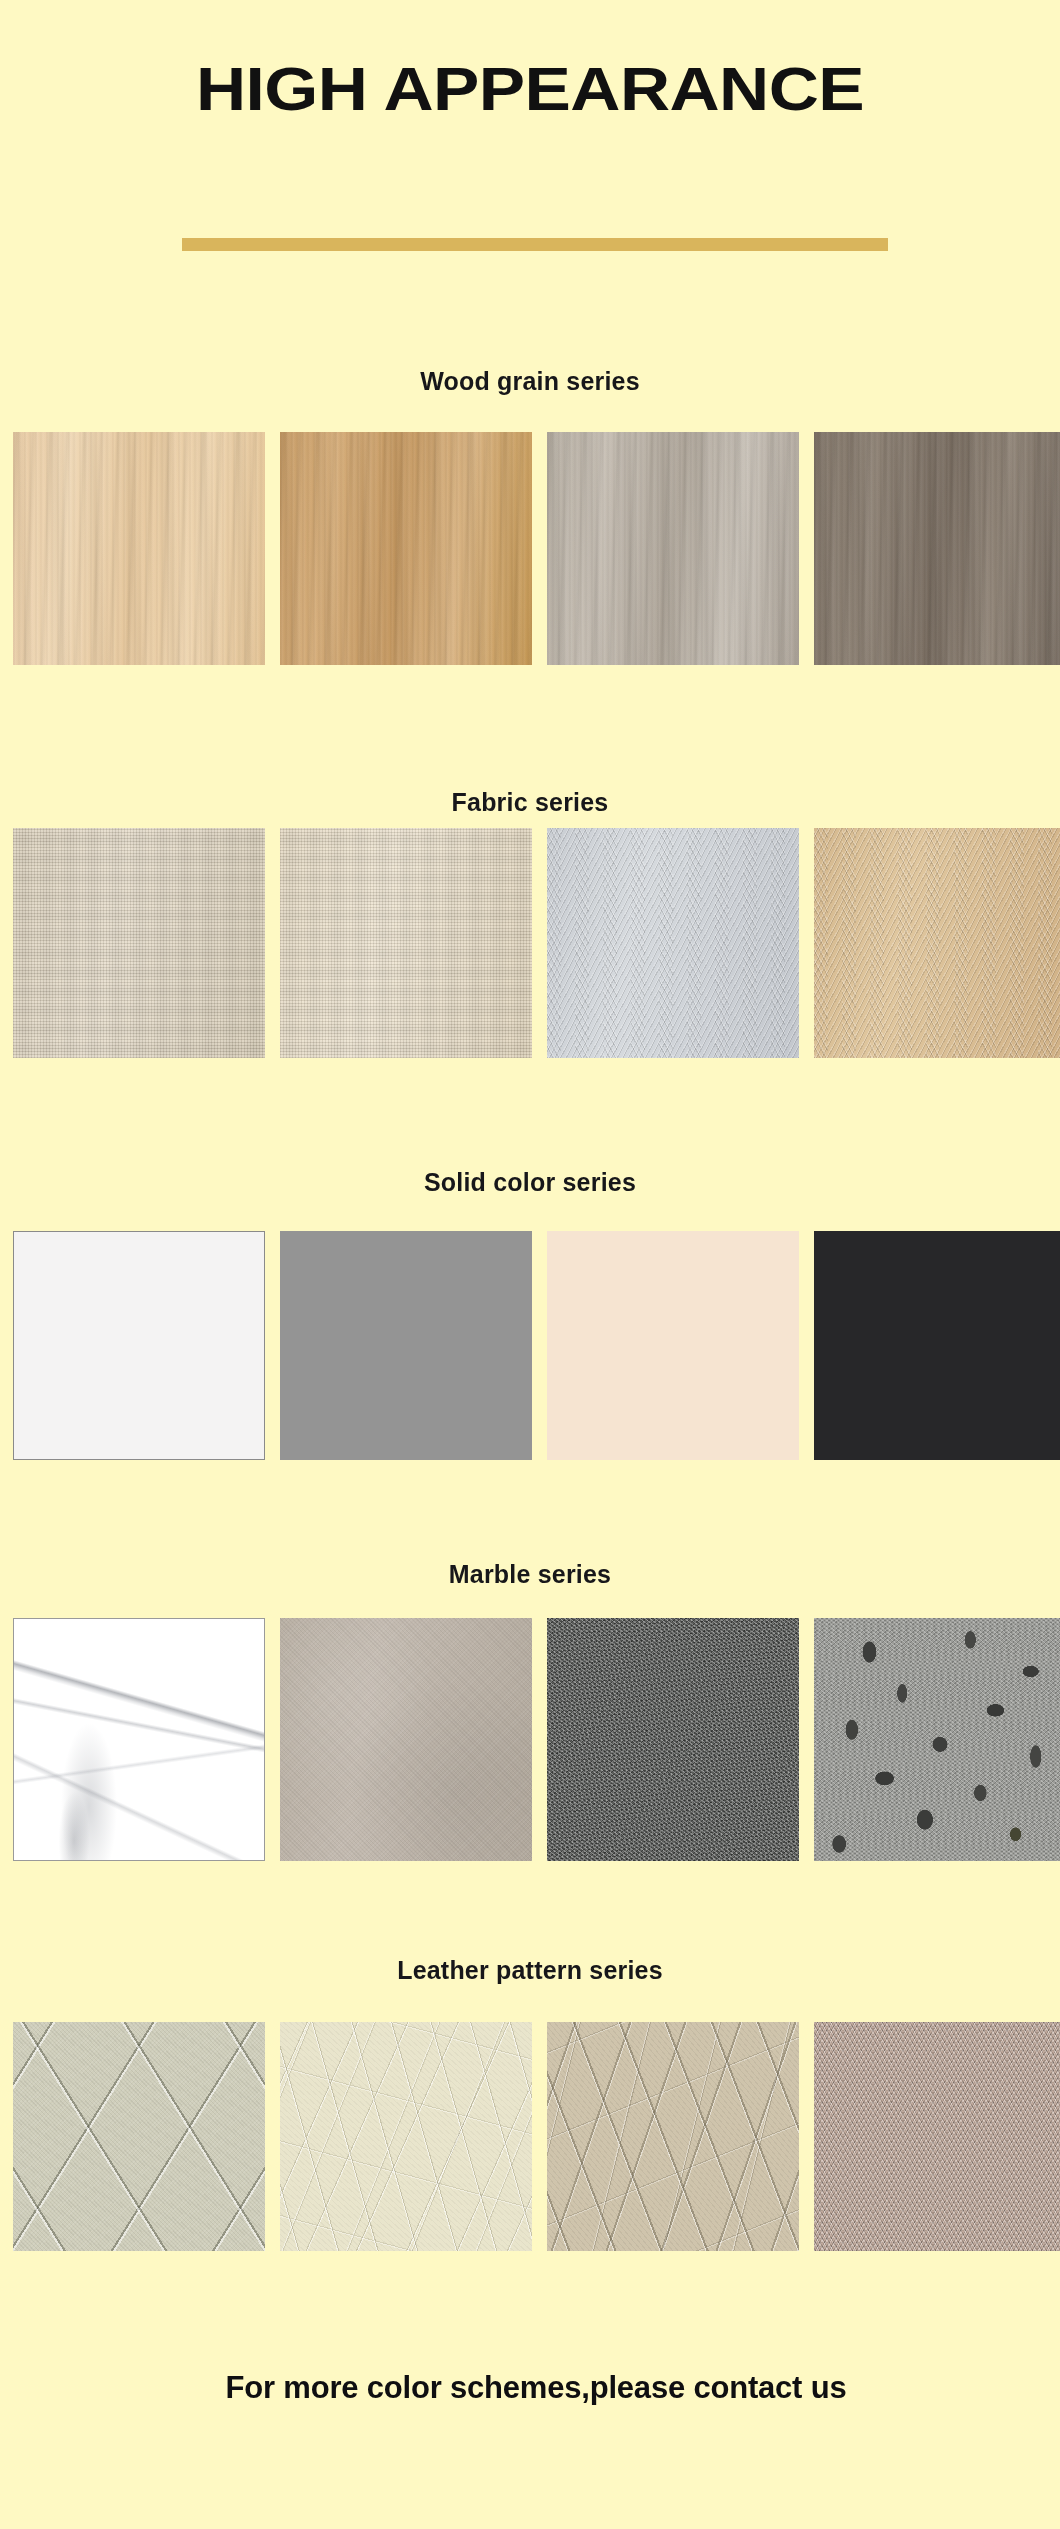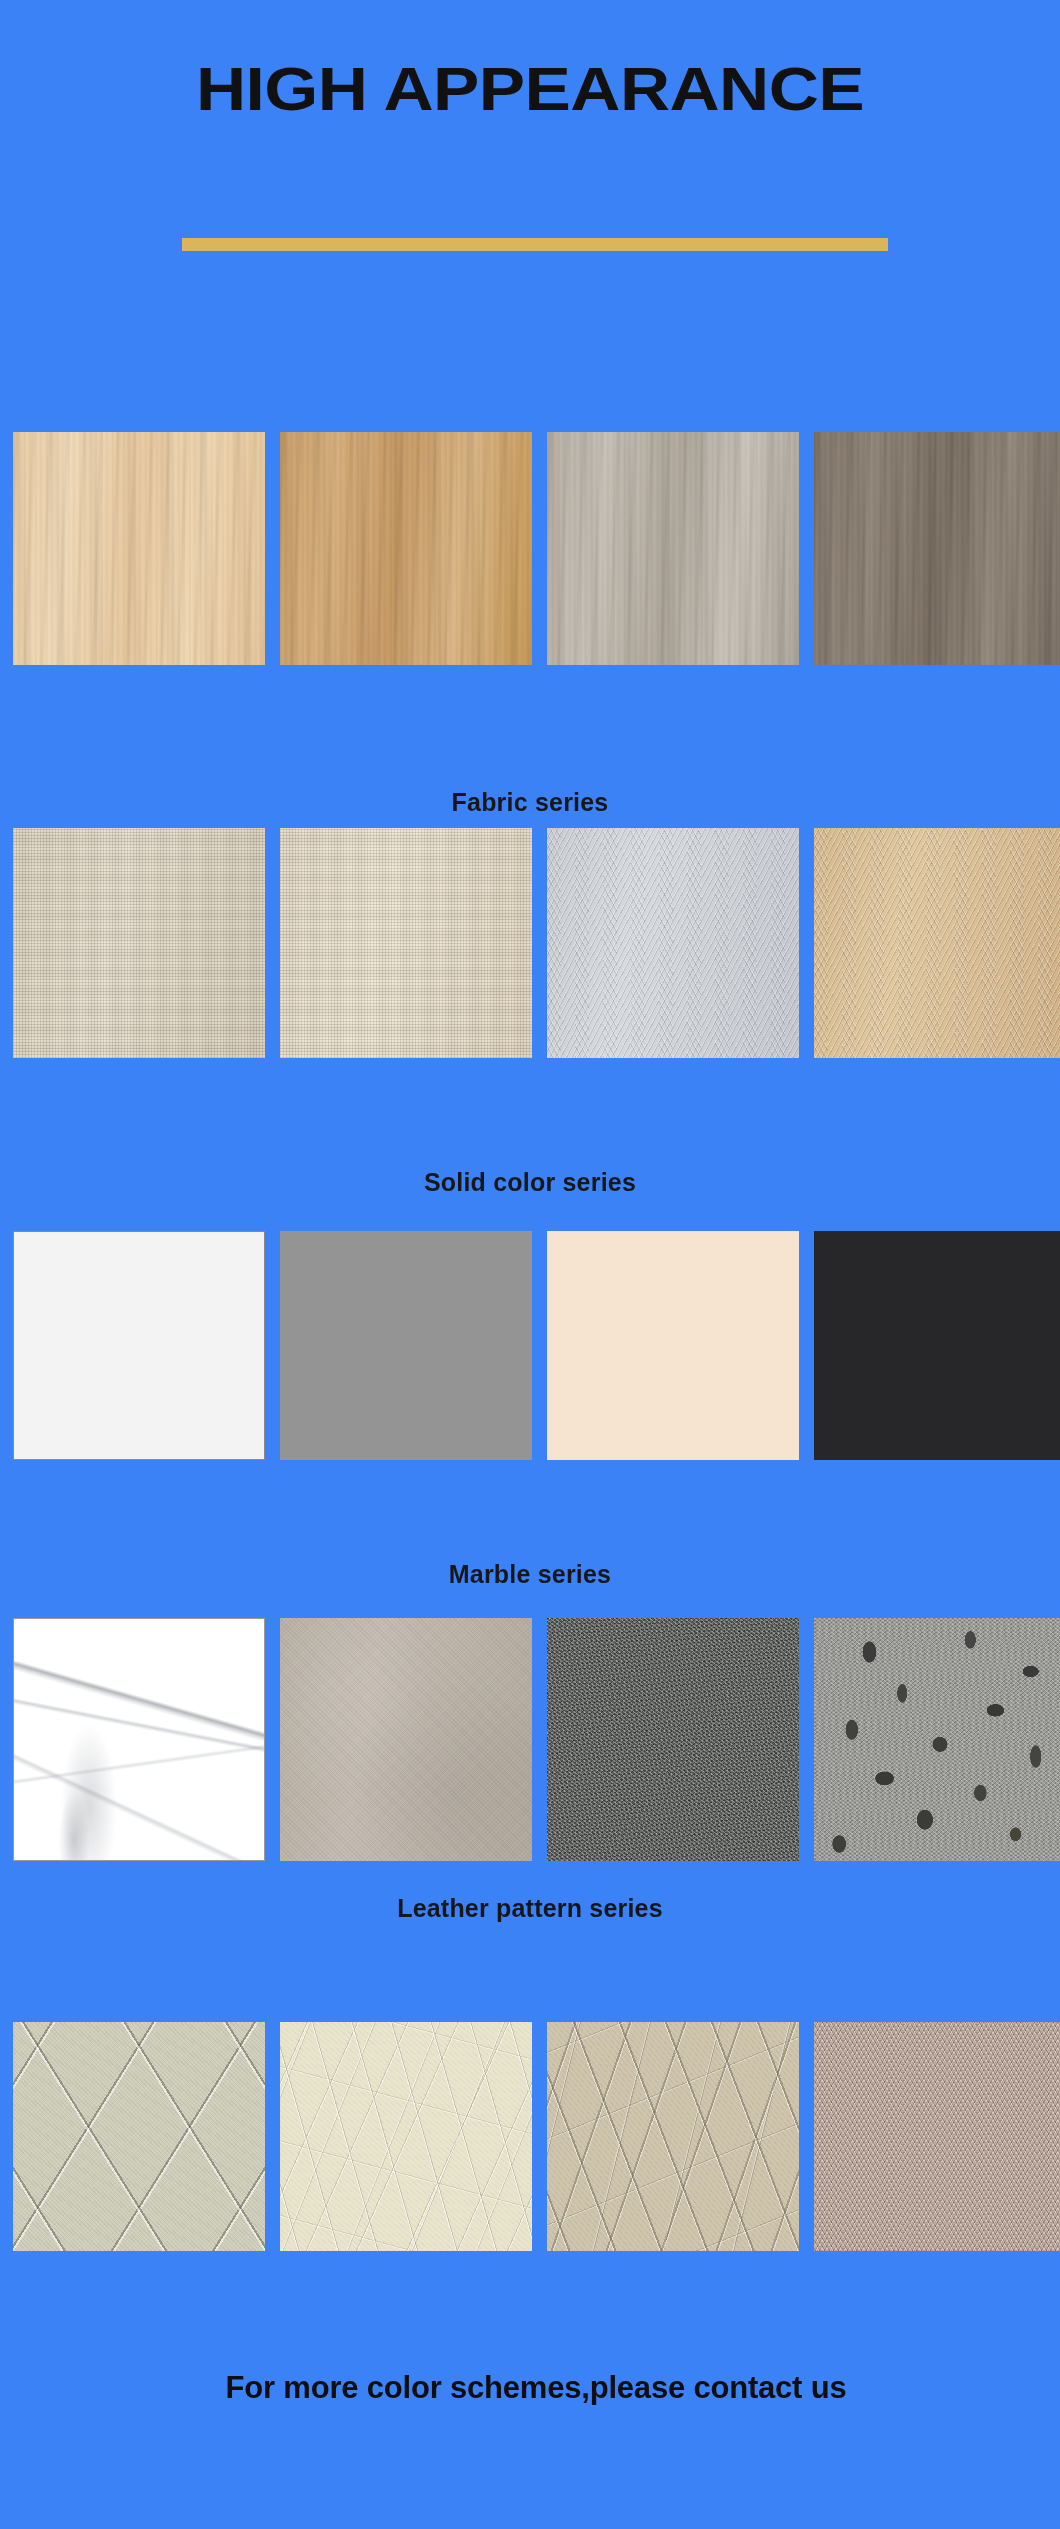--- a/index.html
+++ b/index.html
@@ -9,21 +9,21 @@
     height: 2529px;
     background: #f0efed;
     font-family: "Liberation Sans", sans-serif;
     overflow: hidden;
   }
 
   .page {
     position: relative;
     width: 1060px;
     height: 2529px;
-    background: #3b82f6;
+    background: #fef9c3;
     padding-left: 30px;
   }
 
   
   .header {
     position: absolute;
     top: 0; left: 0;
     width: 1060px;
     height: 330px;
     text-align: center;
@@ -326,20 +326,21 @@
 
 <div class="page">
 
   <div class="header">
     <div class="title-underline"></div>
     <div class="title-block">
       <span class="title-line">HIGH APPEARANCE</span>
     </div>
   </div>
 
+  <div class="section-label" style="top:367px;">Wood grain series</div>
   <div class="swatch-row" style="top:432px; height:233px;">
     <div class="swatch">
         <div class="swatch-inner wood wood-1"></div>
       </div>
     <div class="swatch">
         <div class="swatch-inner wood wood-2"></div>
       </div>
     <div class="swatch">
         <div class="swatch-inner wood wood-3"></div>
       </div>
@@ -389,21 +390,21 @@
         <div class="swatch-inner marble-2"></div>
       </div>
     <div class="swatch">
         <div class="swatch-inner marble-3"></div>
       </div>
     <div class="swatch">
         <div class="swatch-inner marble-4"></div>
       </div>
   </div>
 
-  <div class="section-label" style="top:1894px;">Leather pattern series</div>
+  <div class="section-label" style="top:1956px;">Leather pattern series</div>
   <div class="swatch-row" style="top:2022px; height:229px;">
     <div class="swatch">
         <div class="swatch-inner leather-1"></div>
       </div>
     <div class="swatch">
         <div class="swatch-inner leather-2"></div>
       </div>
     <div class="swatch">
         <div class="swatch-inner leather-3"></div>
       </div>

